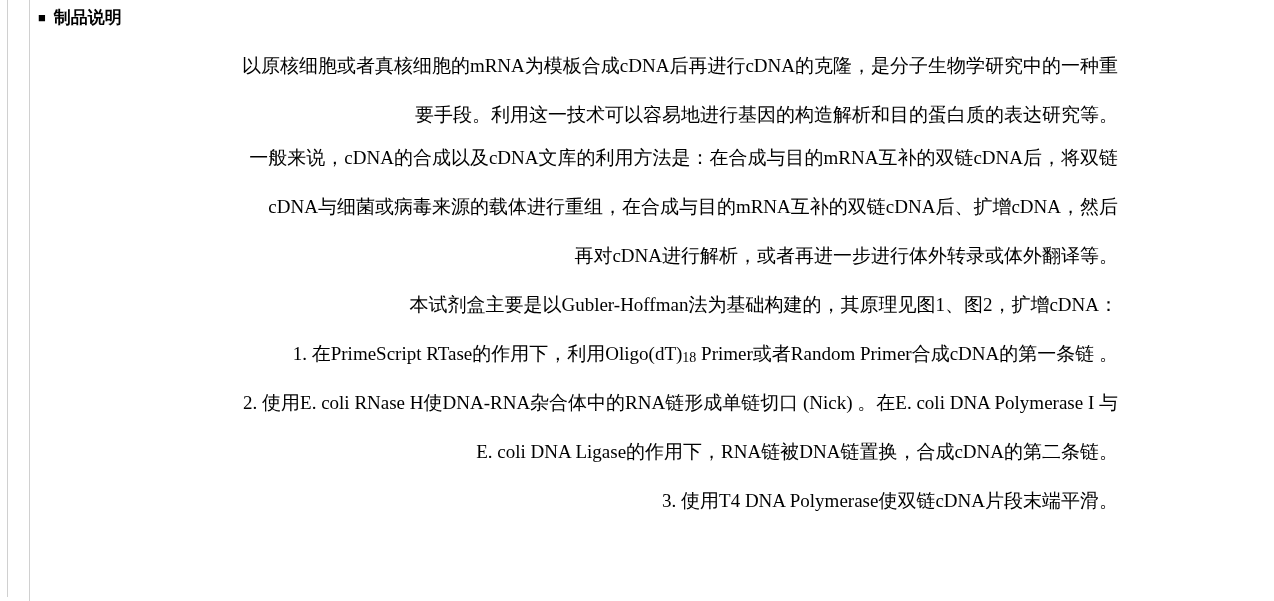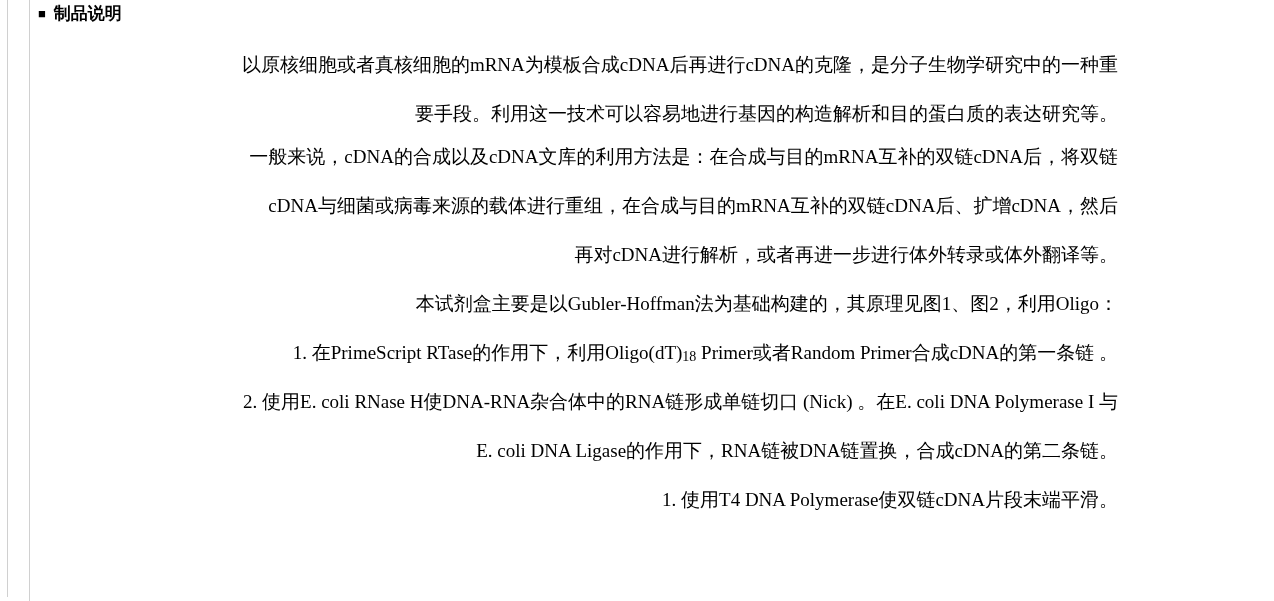--- a/index.html
+++ b/index.html
@@ -23,23 +23,23 @@
   }
   .vline-outer { left: 7px; height: 597px; }
   .vline-inner { left: 29px; height: 601px; }
   .content {
     position: absolute;
     left: 38px;
     top: 0;
     width: 1080px;
   }
   .heading {
-    padding-top: 0;
-    line-height: 28px;
-    font-family: Liberation Sans, sans-serif;
+    padding-top: 9px;
+    line-height: 20px;
+    font-family: Liberation Mono, monospace;
     font-weight: bold;
     font-size: 17px;
     white-space: nowrap;
   }
   .heading .bullet {
     font-size: 13px;
     margin-right: 8px;
     position: relative;
     top: -1px;
   }
@@ -85,30 +85,30 @@
     </div>
 
     <div class="para pull-up">
       <div class="tline">一般来说，cDNA的合成以及cDNA文库的利用方法是：在合成与目的mRNA互补的双链cDNA后，将双链</div>
       <div class="tline">cDNA与细菌或病毒来源的载体进行重组，在合成与目的mRNA互补的双链cDNA后、扩增cDNA，然后</div>
       <div class="tline">再对cDNA进行解析，或者再进一步进行体外转录或体外翻译等。</div>
     </div>
 
 
     <div class="para">
-      <div class="tline">本试剂盒主要是以Gubler-Hoffman法为基础构建的，其原理见图1、图2，利用Oligo：</div>
+      <div class="tline">本试剂盒主要是以Gubler-Hoffman法为基础构建的，其原理见图1、图2，扩增cDNA：</div>
     </div>
 
     <div class="para">
       <div class="tline"><span>1. 在PrimeScript RTase的作用下，利用Oligo(dT)</span><span class="sub">18</span><span> Primer或者Random Primer合成cDNA的第一条链 。</span></div>
     </div>
 
     <div class="para">
       <div class="tline">2. 使用E. coli RNase H使DNA-RNA杂合体中的RNA链形成单链切口 (Nick) 。在E. coli DNA Polymerase I 与</div>
       <div class="tline">E. coli DNA Ligase的作用下，RNA链被DNA链置换，合成cDNA的第二条链。</div>
     </div>
 
     <div class="para">
-      <div class="tline">1. 使用T4 DNA Polymerase使双链cDNA片段末端平滑。</div>
+      <div class="tline">3. 使用T4 DNA Polymerase使双链cDNA片段末端平滑。</div>
     </div>
 
   </div>
 </div>
 
 </body></html>

